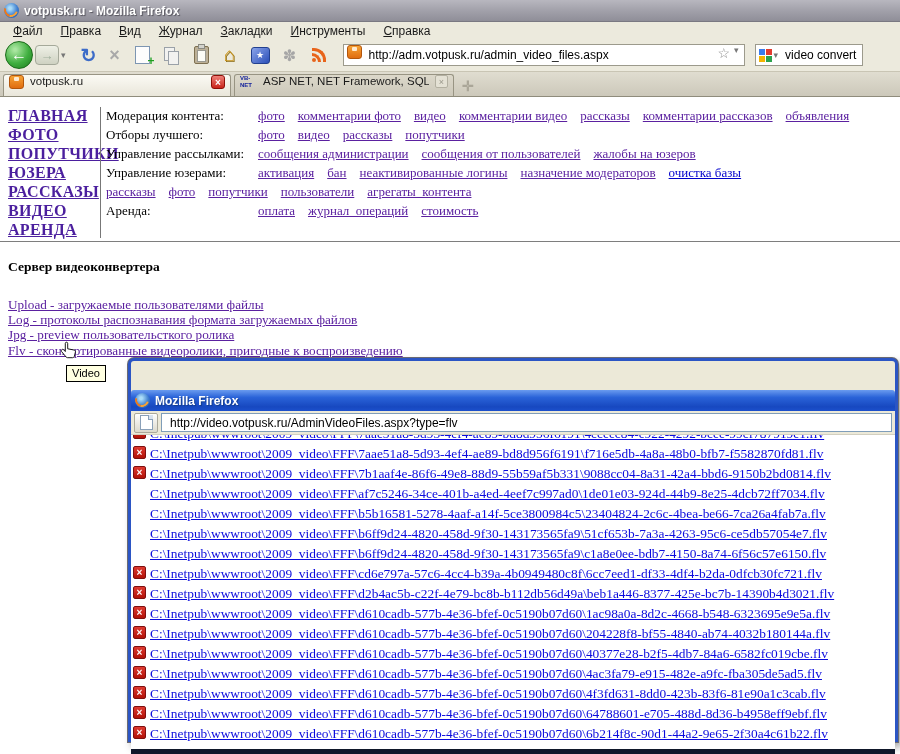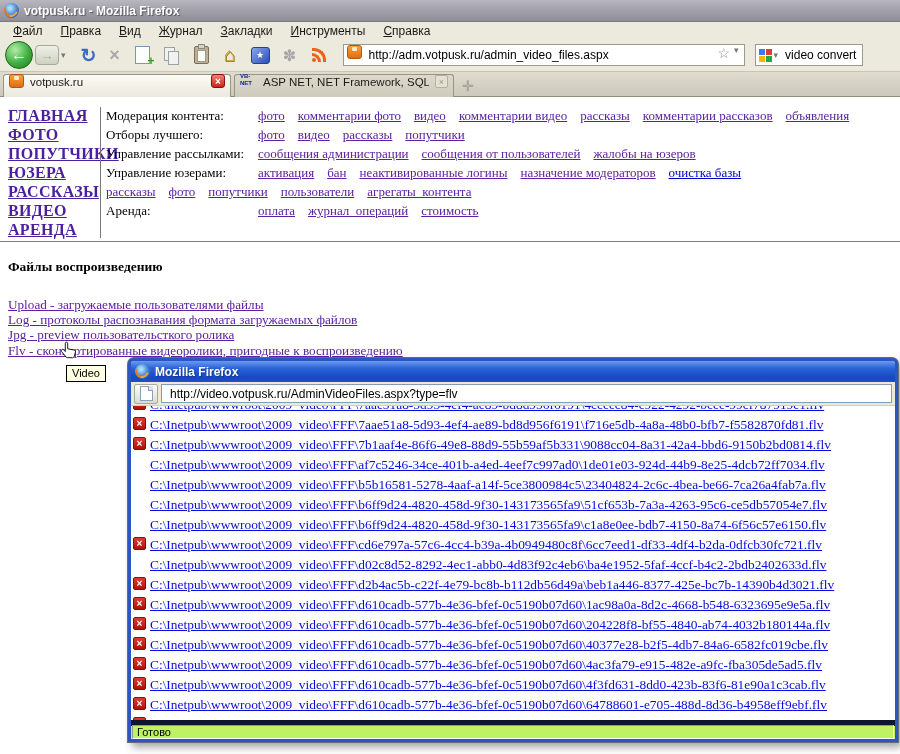--- a/index.html
+++ b/index.html
@@ -74,21 +74,21 @@
   .gicon i{display:block;}
   .gicon .g1{background:#3a7cec;}.gicon .g2{background:#e23b2e;}
   .gicon .g3{background:#f4b400;}.gicon .g4{background:#2ba24c;}
   .search-input{flex:1;border:none;outline:none;background:transparent;font-family:"Liberation Sans",sans-serif;
     font-size:12px;color:#000;margin-left:3px;min-width:0;}
 
   
   .tabstrip{position:absolute;left:0;top:72px;width:900px;height:25px;
     background:linear-gradient(#e0ddd0,#ccc8ba);border-bottom:1px solid #8f8c7c;box-sizing:border-box;}
   .tab{position:absolute;top:2px;height:22px;border:1px solid #989483;border-bottom:none;
-    border-radius:3px 3px 0 0;display:flex;align-items:flex-end;box-sizing:border-box;padding:13px 5px;font-size:11.5px;color:#1a1a1a;}
+    border-radius:3px 3px 0 0;display:flex;align-items:flex-start;box-sizing:border-box;padding:0 5px;font-size:11.5px;color:#1a1a1a;}
   .tab.active{background:linear-gradient(#fbfaf4,#e9e6da);}
   .tab.inactive{background:linear-gradient(#dcd8ca,#ccc8ba);}
   .tab .lbl{margin:0 6px;white-space:nowrap;overflow:hidden;flex:1;}
   .close-red{width:14px;height:14px;border-radius:3px;flex:0 0 auto;
     background:linear-gradient(#ef8078,#c9241a);border:1px solid #8d0f08;
     color:#fff;font-size:10px;font-weight:bold;display:flex;align-items:center;justify-content:center;box-sizing:border-box;}
   .close-gray{width:13px;height:13px;border-radius:2px;flex:0 0 auto;background:#e4e1d4;border:1px solid #b3b0a1;
     color:#9a978a;font-size:9px;display:flex;align-items:center;justify-content:center;box-sizing:border-box;}
   .vbnet-icon{width:17px;height:15px;flex:0 0 auto;font-size:6px;font-weight:bold;color:#16249c;line-height:7px;text-align:left;}
   .newtab-btn{position:absolute;left:462px;top:6px;color:#aaa698;font-size:14px;font-weight:bold;}
@@ -112,21 +112,21 @@
   .tooltip{position:absolute;left:66px;top:268px;background:#ffffe1;border:1px solid #000;
     font-family:"Liberation Sans",sans-serif;font-size:11px;color:#000;padding:1px 5px 2px 5px;z-index:60;}
   .cursor{position:absolute;left:60px;top:244px;z-index:61;}
 
   
   .popup{position:absolute;left:128px;top:358px;width:770px;height:384px;box-sizing:border-box;
     border:3px solid #2b55c4;border-radius:6px 6px 0 0;background:#ece9d8;z-index:40;
     box-shadow:0 0 0 1px #6a6a72, 4px 5px 9px rgba(0,0,0,.38);}
   .p-titlebar{height:21px;border-radius:3px 3px 0 0;
     background:linear-gradient(180deg,#6a9bef 0%,#2a63d8 35%,#1748c0 80%,#1c50cc 100%);
-    display:flex;align-items:center;padding-left:4px;box-sizing:border-box;}
+    display:flex;align-items:center;padding-left:4px;box-sizing:border-box;margin-top:29px;}
   .p-title{color:#fff;font-weight:bold;font-size:12px;margin-left:5px;text-shadow:1px 1px 1px #123a8a;}
   .p-locrow{height:24px;background:#ece9d8;display:flex;align-items:center;padding:0 3px;box-sizing:border-box;border-bottom:1px solid #d2cfc0;}
   .doc-btn{width:24px;height:20px;flex:0 0 auto;background:linear-gradient(#fefefe,#dcd9cc);
     border:1px solid #aaa89a;border-radius:2px;display:flex;align-items:center;justify-content:center;box-sizing:border-box;margin-right:3px;}
   .doc{position:relative;width:11px;height:13px;background:#fff;border:1px solid #8aa0b8;}
   .doc::after{content:"";position:absolute;right:-1px;top:-1px;width:4px;height:4px;background:#d7e2ee;
     border-left:1px solid #8aa0b8;border-bottom:1px solid #8aa0b8;}
   .p-url-field{flex:1;height:19px;background:#fff;border:1px solid #7f9db9;display:flex;align-items:center;box-sizing:border-box;}
   .p-url-input{flex:1;border:none;outline:none;background:transparent;font-family:"Liberation Sans",sans-serif;
     font-size:12px;color:#000;padding-left:8px;min-width:0;}
@@ -276,21 +276,21 @@
           <a class="nav-link">агрегаты_контента</a>
         </div>
         <div class="nav-row">
           <span class="nav-label">Аренда:</span>
           <a class="nav-link">оплата</a>
           <a class="nav-link">журнал_операций</a>
           <a class="nav-link">стоимость</a>
         </div>
       </div>
     <div class="pagehr"></div>
-    <div class="files-heading">Файлы воспроизведению</div>
+    <div class="files-heading">Сервер видеоконвертера</div>
     <div class="filelinks">
         <a class="filesec-link">Upload - загружаемые пользователями файлы</a>
         <a class="filesec-link">Log - протоколы распознавания формата загружаемых файлов</a>
         <a class="filesec-link">Jpg - preview пользовательсткого ролика</a>
         <a class="filesec-link">Flv - сконвертированные видеоролики, пригодные к воспроизведению</a>
       </div>
     <div class="cursor">
       <svg width="18" height="21" viewBox="0 0 18 21">
         <path d="M6.5 1.2c-.7 0-1.2.5-1.2 1.2v8.1l-1.6-1.7c-.6-.6-1.5-.6-2 0-.5.5-.5 1.4 0 1.9l4.4 5.3c.4.4.9.7 1.5.7h4.9c.9 0 1.7-.6 1.9-1.5l1-4.1c.2-1-.4-1.9-1.4-2.1l-6.3-1.2V2.4c0-.7-.5-1.2-1.2-1.2z" fill="#ffffff" stroke="#000000" stroke-width="0.9"></path>
       </svg>
@@ -314,21 +314,20 @@
     <div class="p-content">
       <div class="filelist">
           <div class="prow"><span class="del-icon">×</span><a class="file-link">C:\Inetpub\wwwroot\2009_video\FFF\7aae51a8-5d93-4ef4-ae89-bd8d956f6191\4cceec84-e922-4292-bcee-99cf787919e1.flv</a></div>
           <div class="prow"><span class="del-icon">×</span><a class="file-link">C:\Inetpub\wwwroot\2009_video\FFF\7aae51a8-5d93-4ef4-ae89-bd8d956f6191\f716e5db-4a8a-48b0-bfb7-f5582870fd81.flv</a></div>
           <div class="prow"><span class="del-icon">×</span><a class="file-link">C:\Inetpub\wwwroot\2009_video\FFF\7b1aaf4e-86f6-49e8-88d9-55b59af5b331\9088cc04-8a31-42a4-bbd6-9150b2bd0814.flv</a></div>
           <div class="prow"><a class="file-link">C:\Inetpub\wwwroot\2009_video\FFF\af7c5246-34ce-401b-a4ed-4eef7c997ad0\1de01e03-924d-44b9-8e25-4dcb72ff7034.flv</a></div>
           <div class="prow"><a class="file-link">C:\Inetpub\wwwroot\2009_video\FFF\b5b16581-5278-4aaf-a14f-5ce3800984c5\23404824-2c6c-4bea-be66-7ca26a4fab7a.flv</a></div>
           <div class="prow"><a class="file-link">C:\Inetpub\wwwroot\2009_video\FFF\b6ff9d24-4820-458d-9f30-143173565fa9\51cf653b-7a3a-4263-95c6-ce5db57054e7.flv</a></div>
           <div class="prow"><a class="file-link">C:\Inetpub\wwwroot\2009_video\FFF\b6ff9d24-4820-458d-9f30-143173565fa9\c1a8e0ee-bdb7-4150-8a74-6f56c57e6150.flv</a></div>
           <div class="prow"><span class="del-icon">×</span><a class="file-link">C:\Inetpub\wwwroot\2009_video\FFF\cd6e797a-57c6-4cc4-b39a-4b0949480c8f\6cc7eed1-df33-4df4-b2da-0dfcb30fc721.flv</a></div>
-          <div class="prow"><a class="file-link">C:\Inetpub\wwwroot\2009_video\FFF\d02c8d52-8292-4ec1-abb0-4d83f92c4eb6\ba4e1952-5faf-4ccf-b4c2-2bdb2402633d.flv</a></div>
           <div class="prow"><span class="del-icon">×</span><a class="file-link">C:\Inetpub\wwwroot\2009_video\FFF\d2b4ac5b-c22f-4e79-bc8b-b112db56d49a\beb1a446-8377-425e-bc7b-14390b4d3021.flv</a></div>
           <div class="prow"><span class="del-icon">×</span><a class="file-link">C:\Inetpub\wwwroot\2009_video\FFF\d610cadb-577b-4e36-bfef-0c5190b07d60\1ac98a0a-8d2c-4668-b548-6323695e9e5a.flv</a></div>
           <div class="prow"><span class="del-icon">×</span><a class="file-link">C:\Inetpub\wwwroot\2009_video\FFF\d610cadb-577b-4e36-bfef-0c5190b07d60\204228f8-bf55-4840-ab74-4032b180144a.flv</a></div>
           <div class="prow"><span class="del-icon">×</span><a class="file-link">C:\Inetpub\wwwroot\2009_video\FFF\d610cadb-577b-4e36-bfef-0c5190b07d60\40377e28-b2f5-4db7-84a6-6582fc019cbe.flv</a></div>
           <div class="prow"><span class="del-icon">×</span><a class="file-link">C:\Inetpub\wwwroot\2009_video\FFF\d610cadb-577b-4e36-bfef-0c5190b07d60\4ac3fa79-e915-482e-a9fc-fba305de5ad5.flv</a></div>
           <div class="prow"><span class="del-icon">×</span><a class="file-link">C:\Inetpub\wwwroot\2009_video\FFF\d610cadb-577b-4e36-bfef-0c5190b07d60\4f3fd631-8dd0-423b-83f6-81e90a1c3cab.flv</a></div>
           <div class="prow"><span class="del-icon">×</span><a class="file-link">C:\Inetpub\wwwroot\2009_video\FFF\d610cadb-577b-4e36-bfef-0c5190b07d60\64788601-e705-488d-8d36-b4958eff9ebf.flv</a></div>
           <div class="prow"><span class="del-icon">×</span><a class="file-link">C:\Inetpub\wwwroot\2009_video\FFF\d610cadb-577b-4e36-bfef-0c5190b07d60\6b214f8c-90d1-44a2-9e65-2f30a4c61b22.flv</a></div>
         </div>
     </div>

